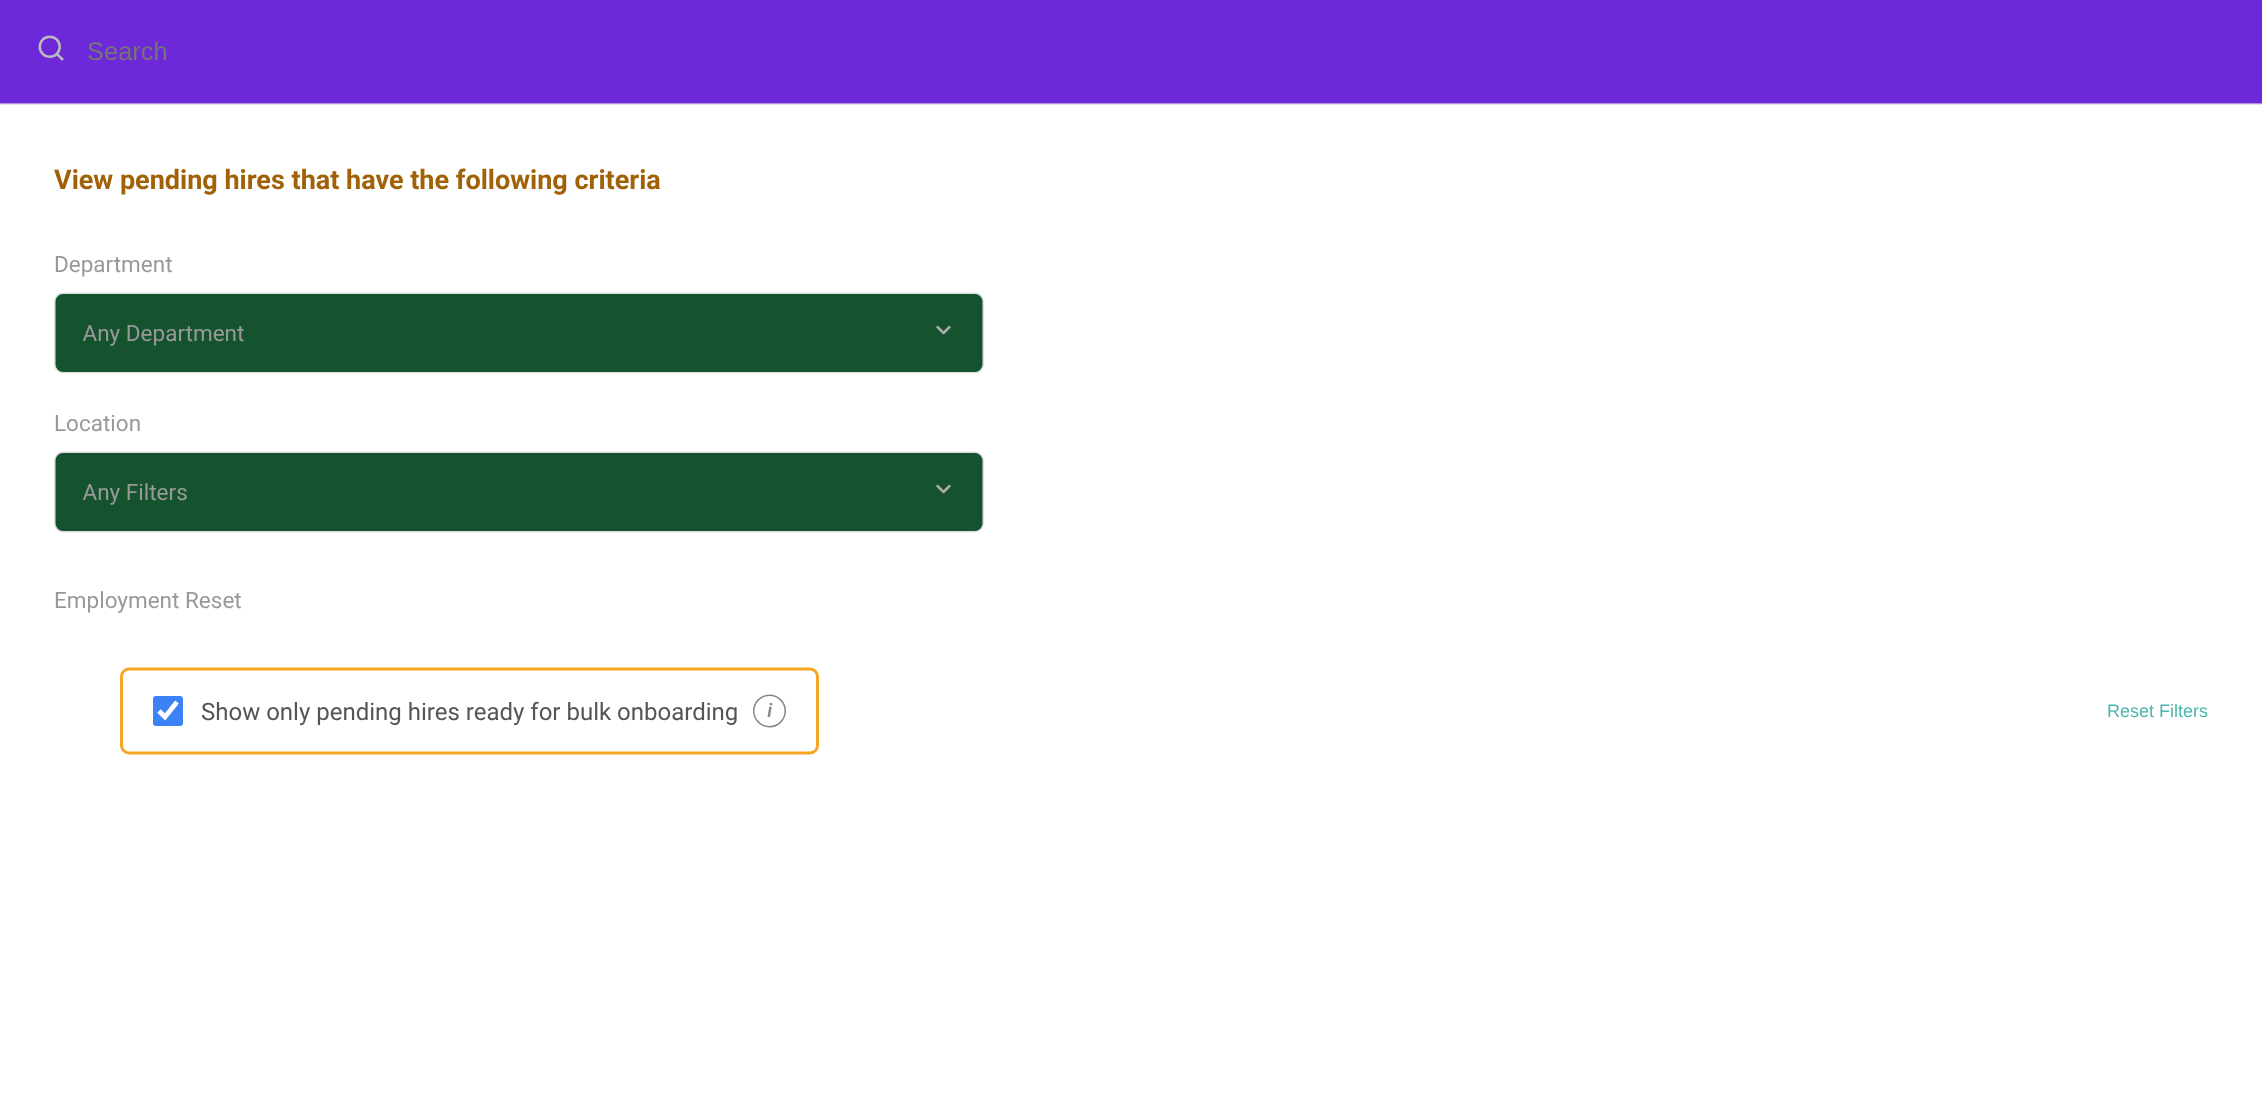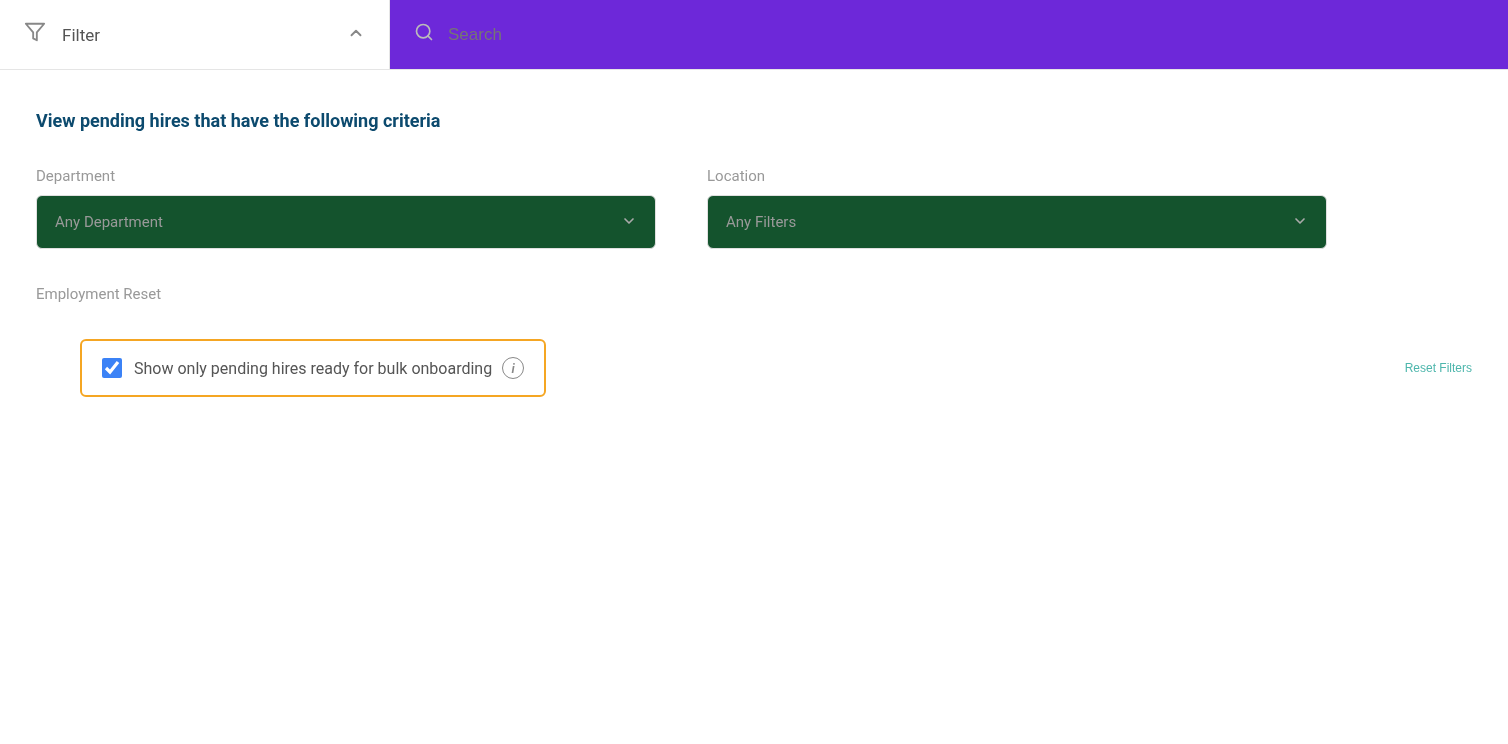--- a/index.html
+++ b/index.html
@@ -76,28 +76,29 @@
     }
 
     
     .main-content {
       padding: 40px 36px;
     }
 
     .section-title {
       font-size: 18px;
       font-weight: 700;
-      color: #0c4a6e;
+      color: #a16207;
       margin-bottom: 36px;
     }
 
     .filter-row {
       display: flex;
-      gap: 51px;
+      gap: 24px;
       margin-bottom: 36px;
+      flex-direction: column;
     }
 
     .filter-group {
       display: flex;
       flex-direction: column;
       gap: 10px;
       flex: 1;
       max-width: 620px;
     }
 
@@ -187,33 +188,20 @@
       background: none;
       border: none;
       cursor: pointer;
       font-weight: 400;
     }
   </style>
 </head>
 <body>
 
 <div class="top-bar">
-  <div class="filter-section">
-    <span class="filter-icon">
-      <svg width="22" height="22" viewBox="0 0 24 24" fill="none" stroke="#888" stroke-width="2" stroke-linecap="round" stroke-linejoin="round">
-        <polygon points="22 3 2 3 10 12.46 10 19 14 21 14 12.46 22 3"></polygon>
-      </svg>
-    </span>
-    <span class="filter-label">Filter</span>
-    <span class="chevron-up">
-      <svg width="18" height="18" viewBox="0 0 24 24" fill="none" stroke="#888" stroke-width="2.5" stroke-linecap="round" stroke-linejoin="round">
-        <polyline points="18 15 12 9 6 15"></polyline>
-      </svg>
-    </span>
-  </div>
   <div class="search-section">
     <span class="search-icon">
       <svg width="20" height="20" viewBox="0 0 24 24" fill="none" stroke="#bbb" stroke-width="2" stroke-linecap="round" stroke-linejoin="round">
         <circle cx="11" cy="11" r="8"></circle>
         <line x1="21" y1="21" x2="16.65" y2="16.65"></line>
       </svg>
     </span>
     <input class="search-input" type="text" placeholder="Search" style="">
   </div>
 </div>

